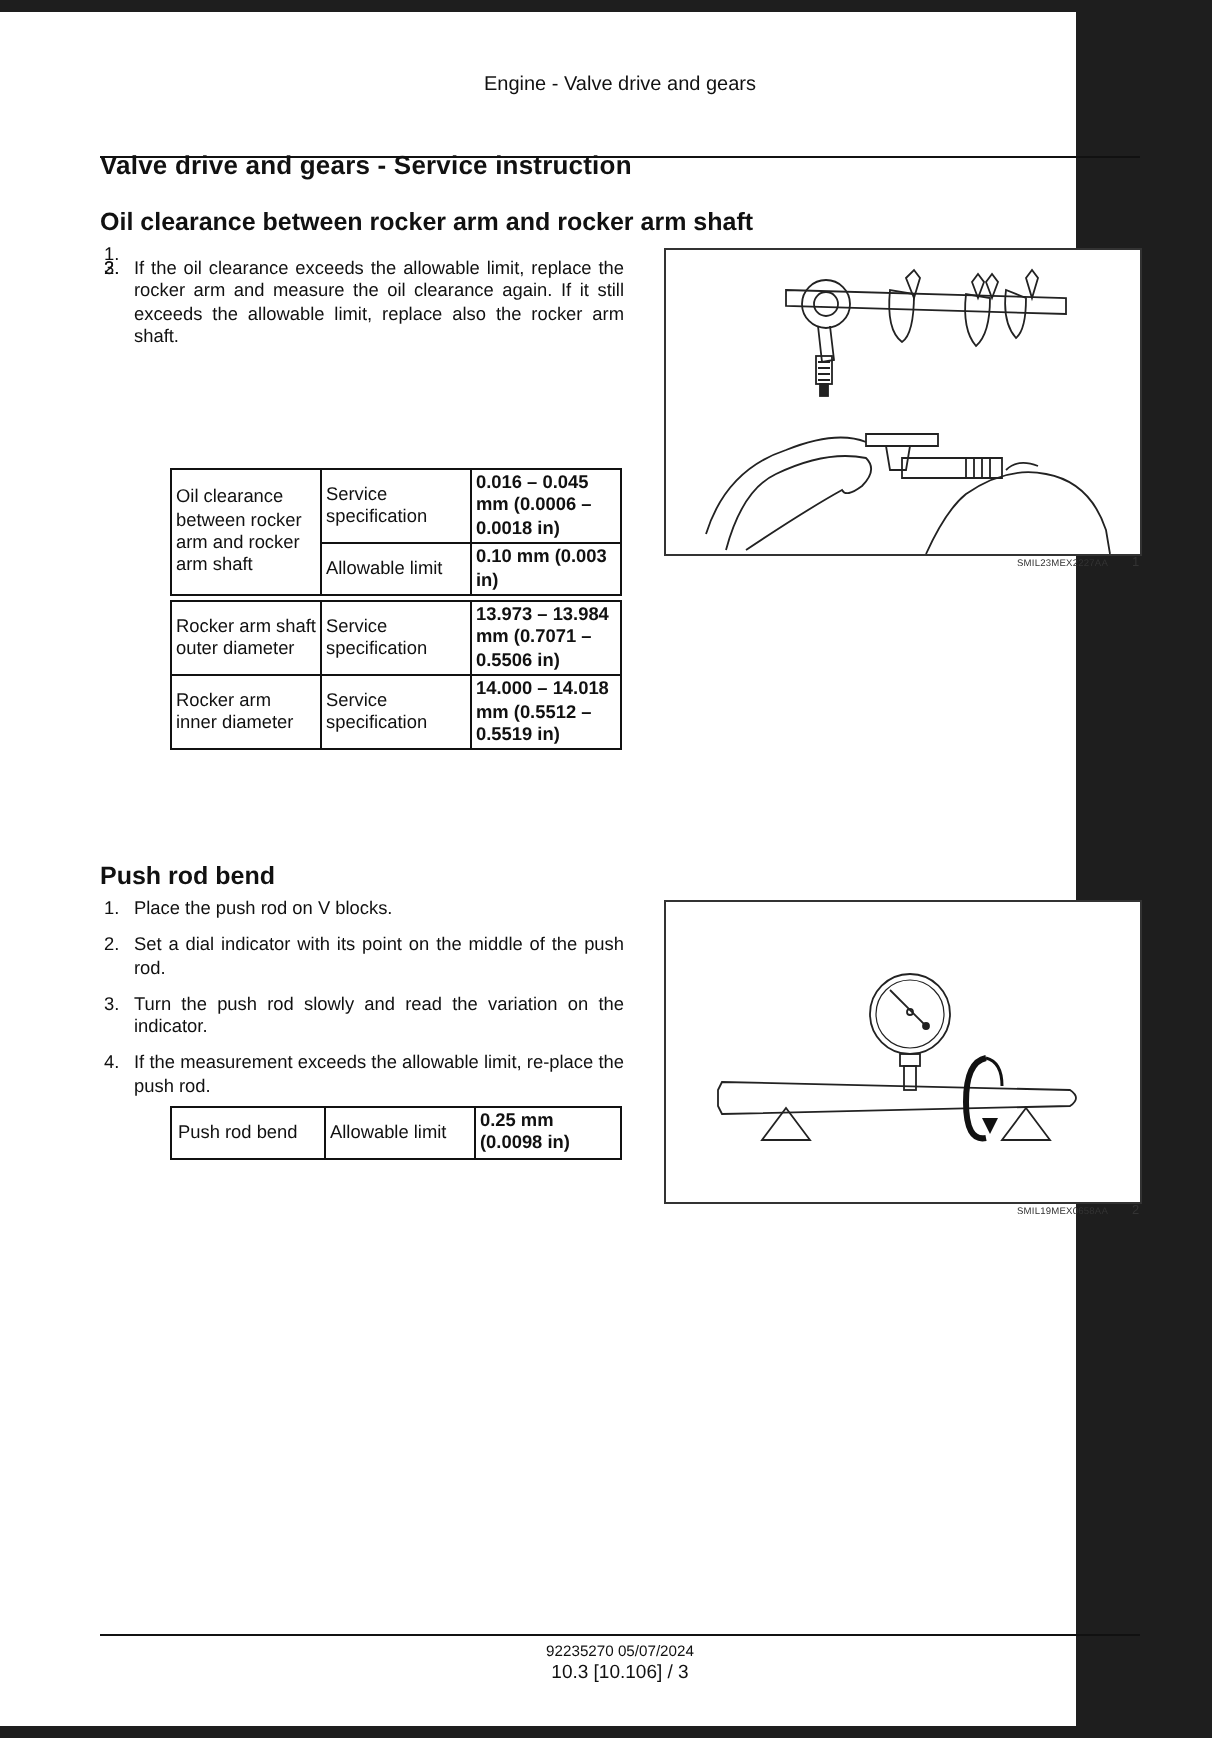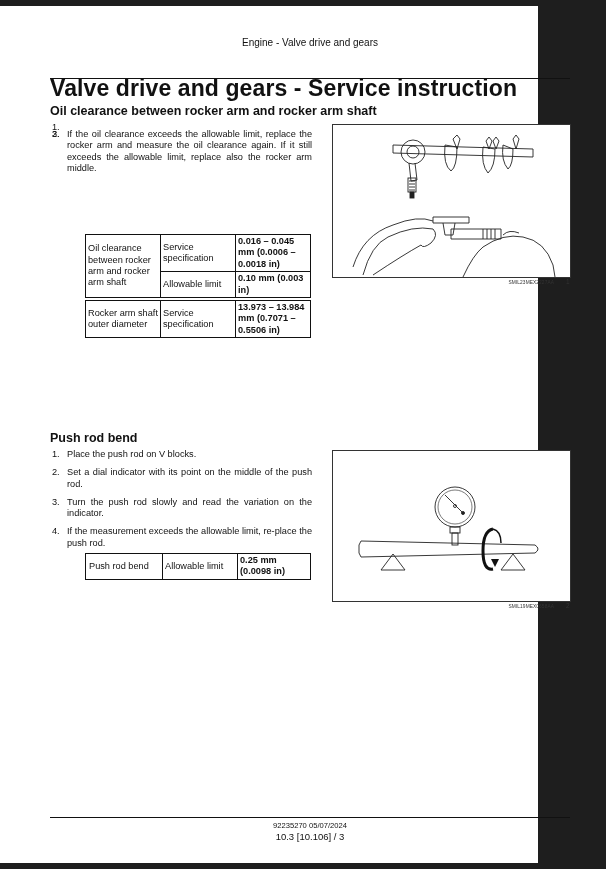--- a/index.html
+++ b/index.html
@@ -15,21 +15,21 @@
   }
   .running-header {
     position: absolute; top: 31px; left: 0; width: 620px; text-align: center;
     font-size: 10px; color: #111;
   }
   .title-rule {
     position: absolute; left: 50px; top: 72px; width: 520px; height: 0;
     border-top: 1.3px solid #111;
   }
   .page-title {
-    position: absolute; left: 50px; top: 69px; font-size: 23px; font-weight: bold;
+    position: absolute; left: 50px; top: 69px; font-size: 13px; font-weight: bold;
     margin: 0; letter-spacing: 0.1px;
   }
   .section-title {
     position: absolute; left: 50px; margin: 0; font-size: 12.5px; font-weight: bold;
   }
   .steps { position: absolute; left: 50px; width: 262px; margin: 0; padding: 0; list-style: none; }
   .step { position: relative; padding-left: 17px; font-size: 9.2px; line-height: 11.3px; margin-bottom: 7px; text-align: justify; }
   .step .num { position: absolute; left: 2px; top: 0; }
   table.spec {
     position: absolute; border-collapse: collapse; font-size: 9.2px; line-height: 11.4px;
@@ -63,21 +63,21 @@
 
   <ol class="steps" style="top:116px">
     <li class="step">
       <span class="num">1.</span>
     </li>
     <li class="step">
       <span class="num">2.</span>
     </li>
     <li class="step">
       <span class="num">3.</span>
-      <span>If the oil clearance exceeds the allowable limit, replace the rocker arm and measure the oil clearance again. If it still exceeds the allowable limit, replace also the rocker arm middle.</span>
+      <span>If the oil clearance exceeds the allowable limit, replace the rocker arm and measure the oil clearance again. If it still exceeds the allowable limit, replace also the rocker arm shaft.</span>
     </li>
   </ol>
 
   <table class="spec" style="left:85px; top:228px; width:226px;">
     <tbody>
         <tr>
       <td rowspan="2" style="width:70px">Oil clearance between rocker arm and rocker arm shaft</td>
       <td style="width:70px">Service specification</td>
       <td class="val">0.016 – 0.045 mm (0.0006 – 0.0018 in)</td>
     </tr>
@@ -87,20 +87,25 @@
     </tr>
   </tbody>
     </table>
 
   <table class="spec" style="left:85px; top:294px; width:226px;">
     <tbody>
         <tr>
       <td style="width:70px">Rocker arm shaft outer diameter</td>
       <td style="width:70px">Service specification</td>
       <td class="val">13.973 – 13.984 mm (0.7071 – 0.5506 in)</td>
+    </tr>
+    <tr>
+      <td>Rocker arm inner diameter</td>
+      <td>Service specification</td>
+      <td class="val">14.000 – 14.018 mm (0.5512 – 0.5519 in)</td>
     </tr>
   </tbody>
     </table>
 
   <div class="figure" style="left:332px; top:118px; width:237px; height:152px;">
     <svg width="237" height="152" viewBox="0 0 237 152">
       <g fill="none" stroke="#222" stroke-width="0.9">
 
         <path d="M60 20 L200 24 L200 32 L60 28 Z"></path>
 

